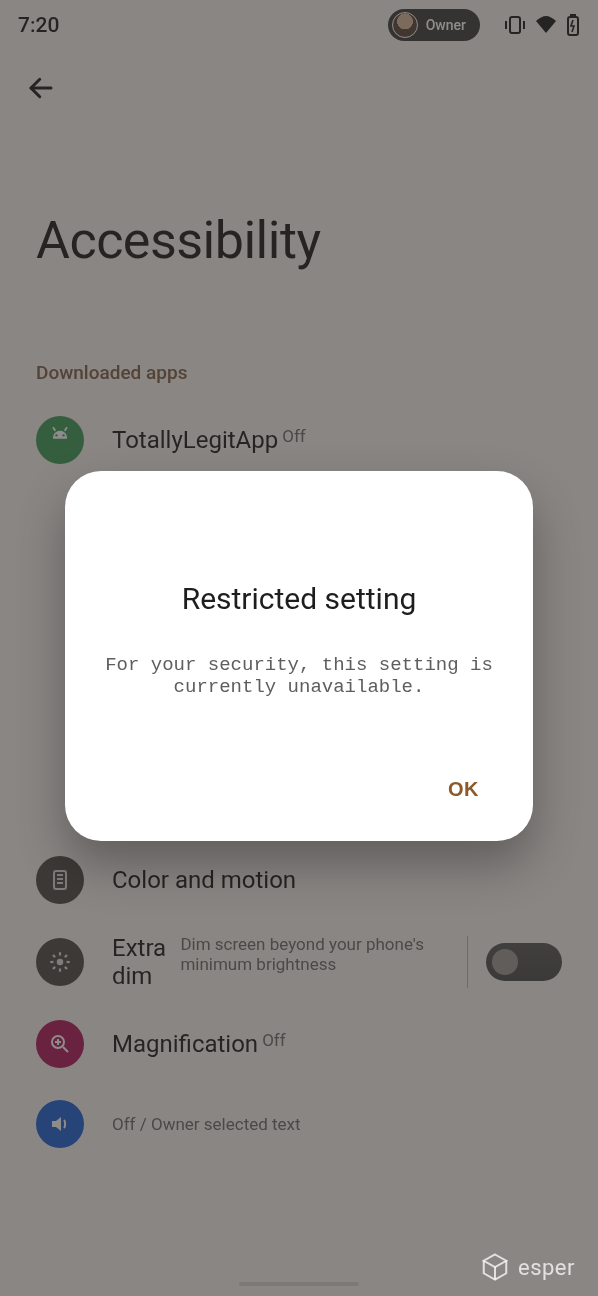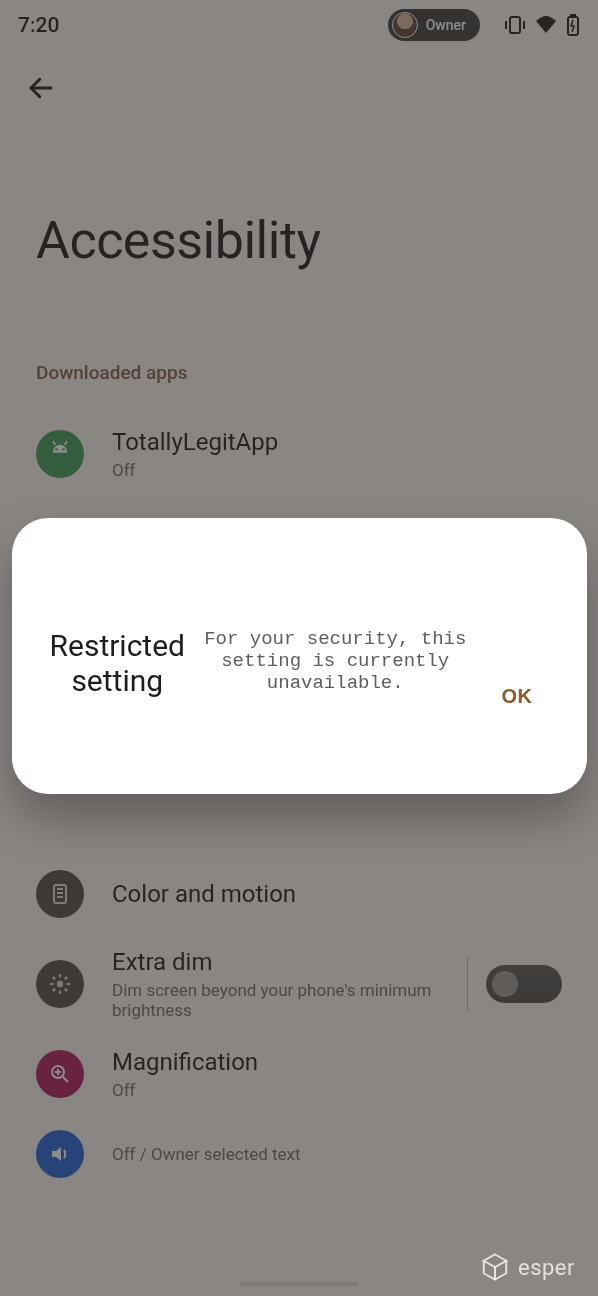--- a/index.html
+++ b/index.html
@@ -60,35 +60,35 @@
     font-size: 52px;
     font-weight: 400;
     letter-spacing: -0.5px;
     margin-top: 80px;
     margin-bottom: 90px;
   }
   .section-header {
     font-size: 19px;
     color: #7d5b42;
     font-weight: 500;
-    margin-bottom: 30px;
+    margin-bottom: 16px;
   }
   .item {
     display: flex; align-items: center;
     gap: 28px;
     min-height: 80px;
     padding: 14px 0;
   }
   .item .icon {
     width: 48px; height: 48px; border-radius: 50%;
     display: flex; align-items: center; justify-content: center;
     flex: 0 0 48px;
   }
   .item .icon svg { display:block; }
-  .item .labels { flex: 1; display: flex; flex-direction: column; gap: 4px; }
+  .item .labels { flex: 1; display: flex; gap: 4px; }
   .item-title { font-size: 24px; color: #1a1a1a; }
   .item-sub { font-size: 17px; color: #6b6b6b; }
   .item .switch-wrap {
     display: flex; align-items: center; gap: 18px;
   }
   .vdiv {
     width: 1px; height: 52px; background: #b9b3b0;
   }
   .switch {
     width: 76px; height: 38px; border-radius: 20px;
@@ -112,26 +112,26 @@
   }
   
   .scrim {
     background: rgba(50,46,44,0.55);
   }
   
   .dialog-wrap {
     display: flex; align-items: center; justify-content: center;
   }
   .dialog {
-    width: 575px;
+    width: 468px;
     background: #fff;
     border-radius: 36px;
     padding: 110px 38px 30px 38px;
     box-shadow: 0 24px 48px rgba(0,0,0,0.3);
-    display: flex; flex-direction: row;
+    display: flex; flex-direction: column;
     position: relative;
     top: 8px;
   }
   .dialog-title {
     font-size: 30px; font-weight: 400; color: #1e1e1e;
     text-align: center;
     margin-bottom: 38px;
   }
   .dialog-msg {
     font-size: 19px; color: #5e5e5e;

